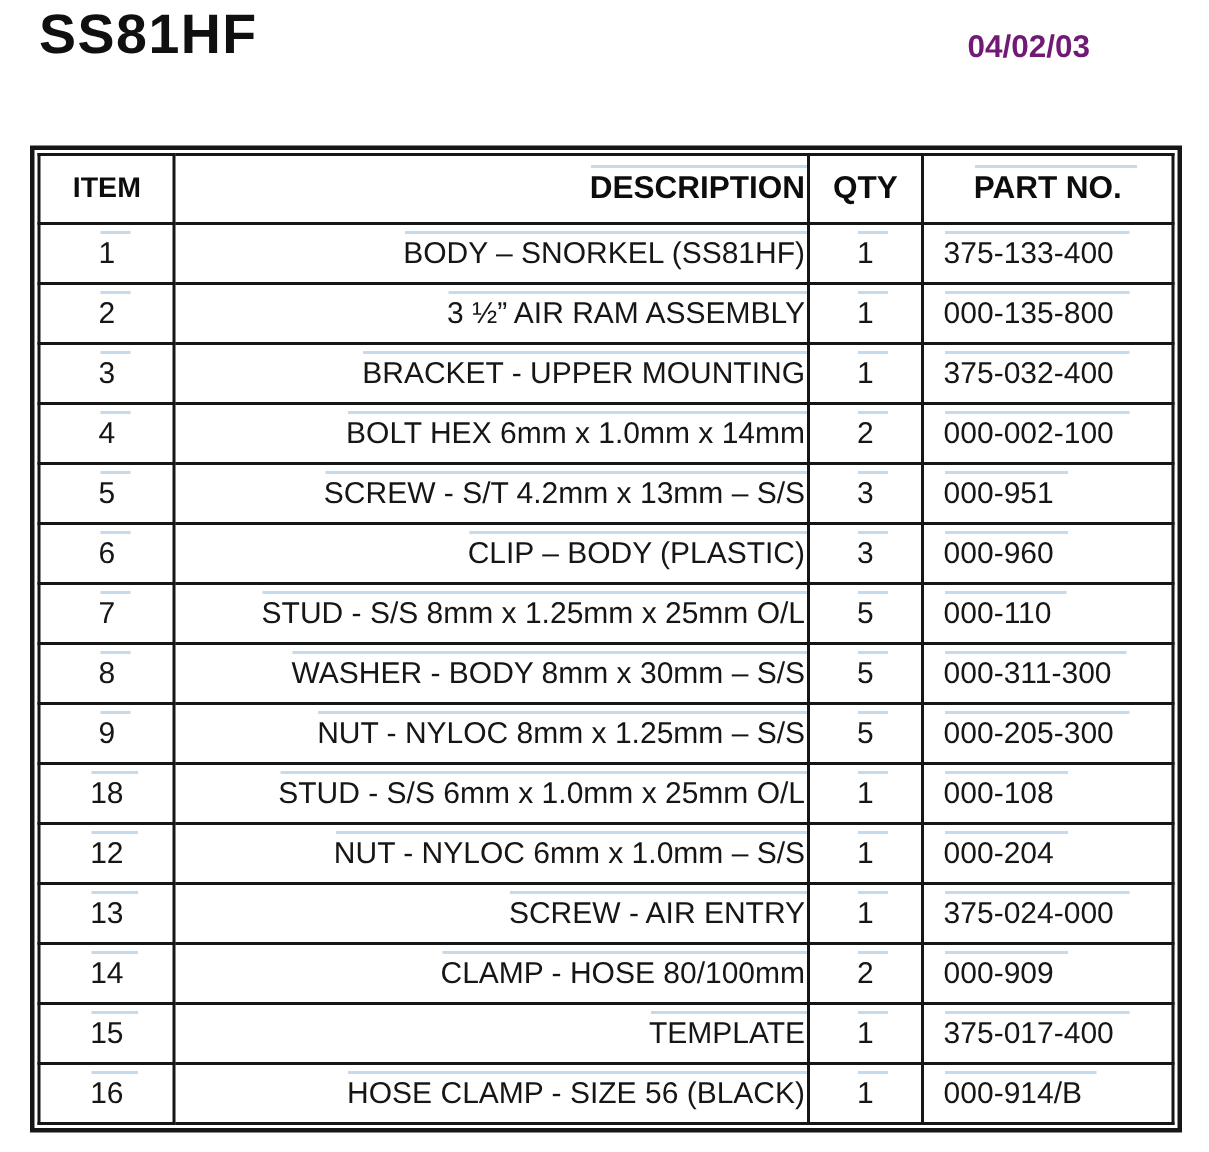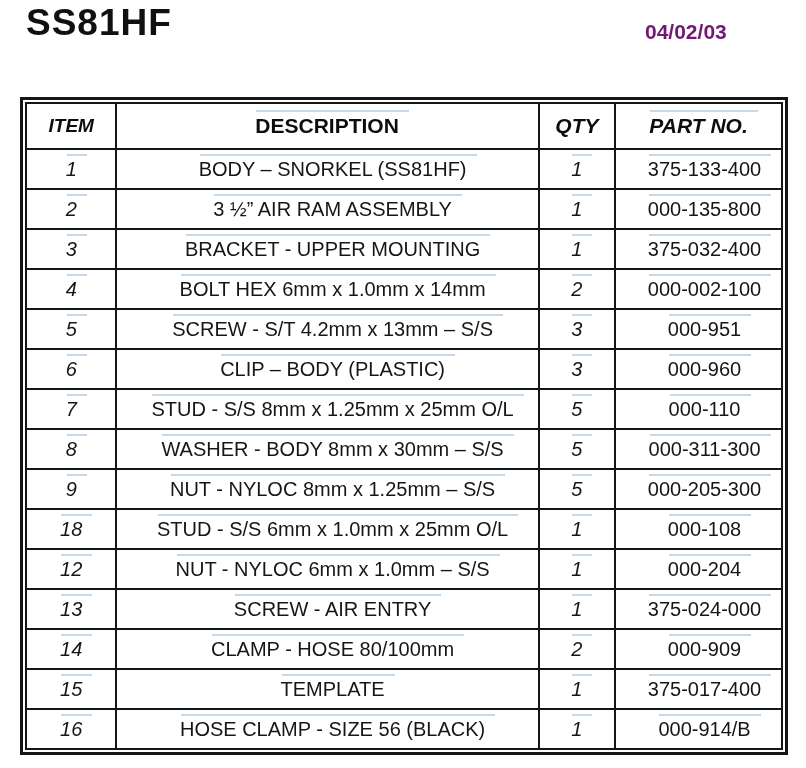--- a/index.html
+++ b/index.html
@@ -59,24 +59,24 @@
     height: 42px;
     font-weight: bold;
     font-size: 21px;
     color: #0d0d0d;
   }
   table.parts th.col-item { font-size: 19px; }
   table.parts td {
     height: 36px;
     font-size: 20px;
   }
-  .center { text-align: center; font-style: italic; }
-  .desc-cell { text-align: center; padding-left: 11px; }
-  .part-cell { text-align: center; padding-left: 13px; }
-  th.desc-head { text-align: center; padding-left: 0; }
+  .center { text-align: center; }
+  .desc-cell { text-align: right; padding-left: 11px; }
+  .part-cell { text-align: left; padding-left: 13px; }
+  th.desc-head { text-align: right; padding-left: 0; }
 
   
   .t {
     position: relative;
     display: inline-block;
     line-height: 1.1;
   }
   .t::before {
     content: "";
     position: absolute;

